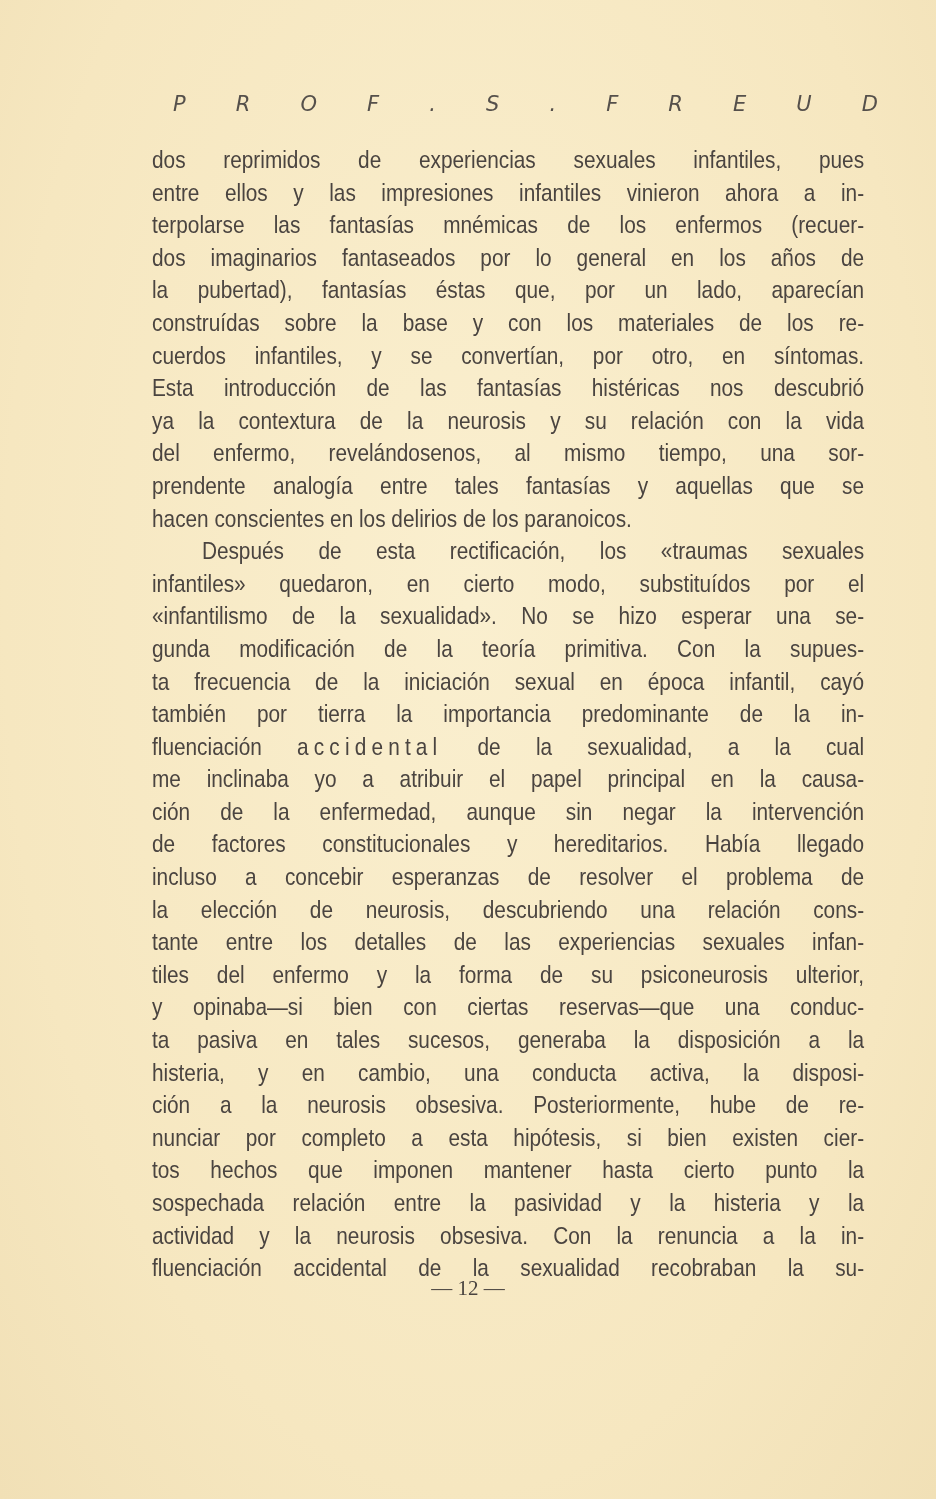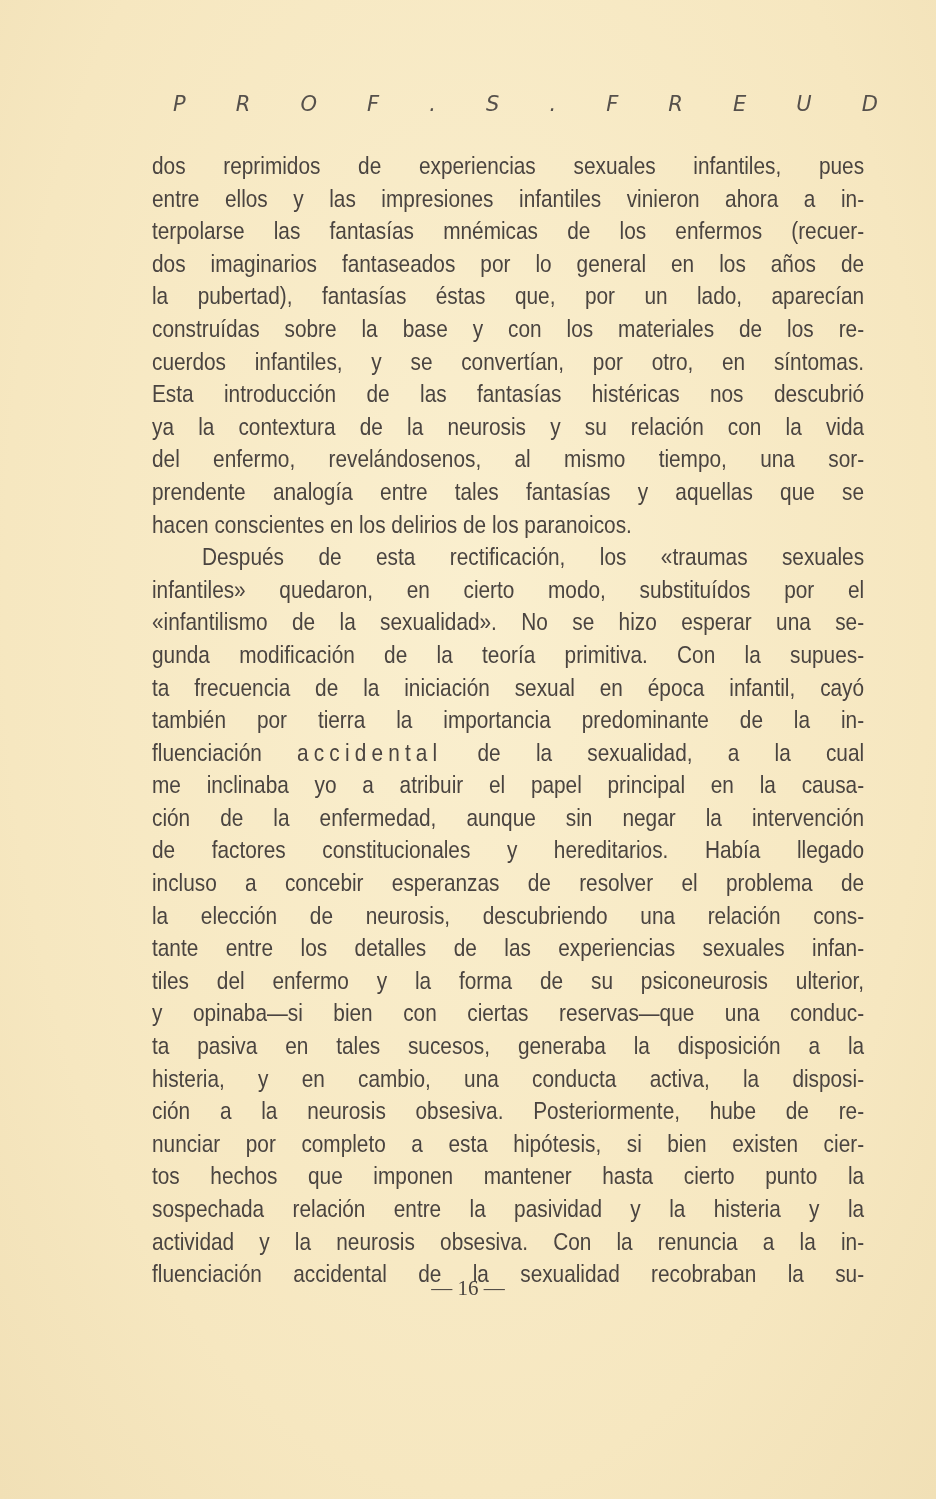--- a/index.html
+++ b/index.html
@@ -13,21 +13,21 @@
   }
   .running-head {
     position: absolute; left: 173px; top: 92px; width: 705px;
     display: flex; justify-content: space-between;
     font-family: "DejaVu Sans", sans-serif;
     font-style: italic; font-size: 21px; color: #55504b;
     letter-spacing: 0;
   }
   .running-head span { display: inline-block; }
   .body-text {
-    position: absolute; left: 152px; top: 150px; width: 712px;
+    position: absolute; left: 152px; top: 144px; width: 712px;
   }
   .line {
     height: 32.6px; line-height: 32.6px;
     font-size: 24.2px; white-space: nowrap;
     text-align: justify; text-align-last: justify;
     font-family: "Liberation Sans", sans-serif;
     transform: scaleX(0.86); transform-origin: left center;
     width: 828px;
   }
   .line.last { text-align-last: left; }
@@ -87,13 +87,13 @@
     <div class="line">ta pasiva en tales sucesos, generaba la disposición a la</div>
     <div class="line">histeria, y en cambio, una conducta activa, la disposi-</div>
     <div class="line">ción a la neurosis obsesiva. Posteriormente, hube de re-</div>
     <div class="line">nunciar por completo a esta hipótesis, si bien existen cier-</div>
     <div class="line">tos hechos que imponen mantener hasta cierto punto la</div>
     <div class="line">sospechada relación entre la pasividad y la histeria y la</div>
     <div class="line">actividad y la neurosis obsesiva. Con la renuncia a la in-</div>
     <div class="line">fluenciación accidental de la sexualidad recobraban la su-</div>
   </div>
 
-<div class="folio">— 16 —</div>
+<div class="folio">— 12 —</div>
 
 </body></html>

